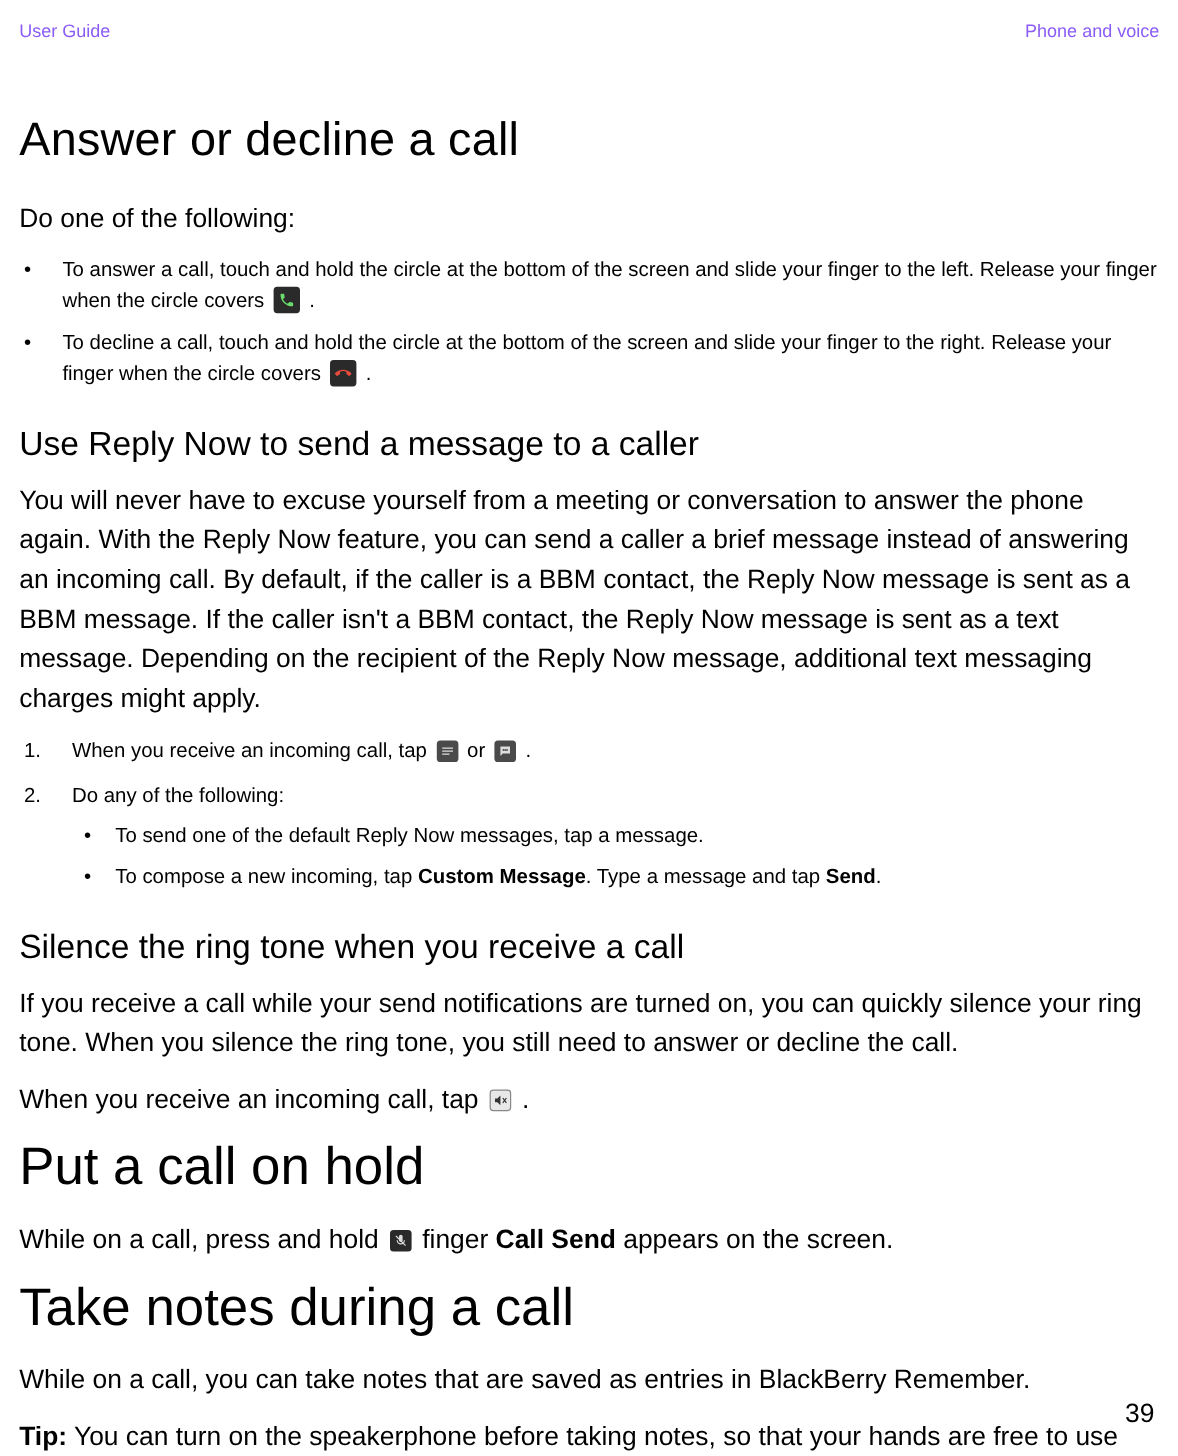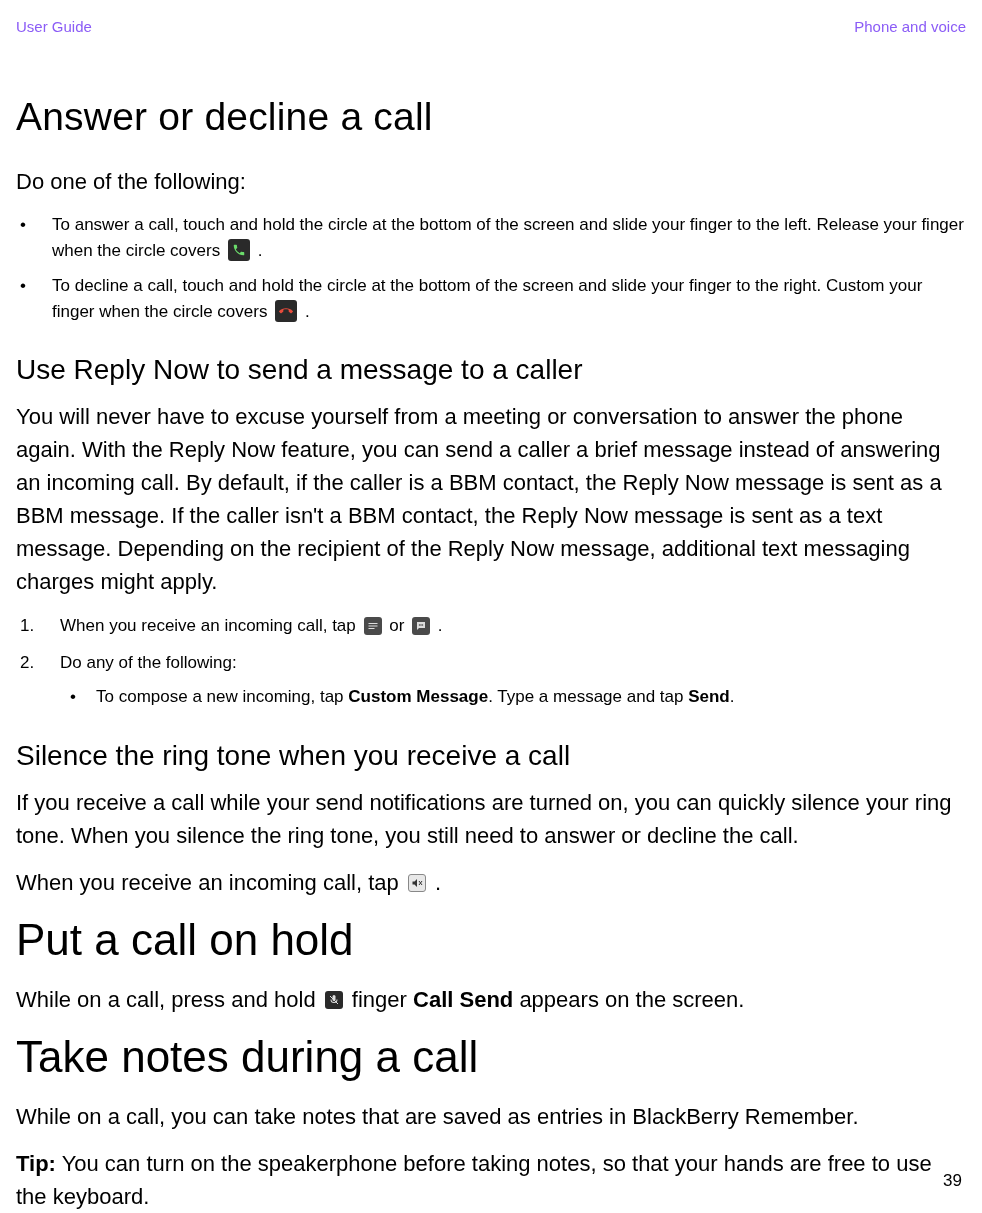--- a/index.html
+++ b/index.html
@@ -108,21 +108,21 @@
       top: -1px;
     }
     .icon-lg { width: 22px; height: 22px; }
     .icon-sm { width: 18px; height: 18px; }
     .icon-inner { width: 100%; height: 100%; display: flex; align-items: center; justify-content: center; }
     strong { font-weight: 700; }
     .page-num {
       position: absolute;
       bottom: 22px;
       right: 20px;
-      font-size: 17px;
+      font-size: 22px;
     }
   </style>
 </head>
 <body>
 
 <div class="header">
   <span>User Guide</span>
   <span>Phone and voice</span>
 </div>
 
@@ -134,21 +134,21 @@
     <span class="icon-box icon-lg" style="background:#2a2a2a;">
       <span class="icon-inner">
           <svg width="14" height="14" viewBox="0 0 24 24">
             <path fill="#6bdc6b" d="M6.6 10.8c1.4 2.8 3.8 5.1 6.6 6.6l2.2-2.2c.3-.3.7-.4 1-.2 1.1.4 2.3.6 3.6.6.6 0 1 .4 1 1V20c0 .6-.4 1-1 1C10.6 21 3 13.4 3 4c0-.6.4-1 1-1h3.4c.6 0 1 .4 1 1 0 1.3.2 2.5.6 3.6.1.3 0 .8-.2 1l-2.2 2.2z"></path>
           </svg>
         </span>
     </span>
     <span> .</span>
   </li>
   <li>
-    <span>To decline a call, touch and hold the circle at the bottom of the screen and slide your finger to the right. Custom your finger when the circle covers </span>
+    <span>To decline a call, touch and hold the circle at the bottom of the screen and slide your finger to the right. Release your finger when the circle covers </span>
     <span class="icon-box icon-lg" style="background:#2a2a2a;">
       <span class="icon-inner">
           <svg width="14" height="14" viewBox="0 0 24 24">
             <path fill="#e74c3c" d="M12 9c-1.6 0-3.2.3-4.6.8v3.1c0 .4-.2.7-.6.9-1 .5-1.9 1.1-2.7 1.9-.2.2-.5.3-.7.3-.3 0-.5-.1-.7-.3L.3 13.3C.1 13.1 0 12.8 0 12.6c0-.3.1-.5.3-.7C3.3 9 7.5 7.2 12 7.2s8.7 1.8 11.7 4.7c.2.2.3.5.3.7 0 .3-.1.5-.3.7l-2.4 2.4c-.2.2-.5.3-.7.3-.3 0-.5-.1-.7-.3-.8-.8-1.7-1.4-2.7-1.9-.3-.2-.6-.5-.6-.9V9.8C15.2 9.3 13.6 9 12 9z"></path>
           </svg>
         </span>
     </span>
     <span> .</span>
   </li>
 </ul>
@@ -176,20 +176,23 @@
             <circle cx="15" cy="10" r="1.5" fill="#4a4a4a"></circle>
           </svg>
         </span>
     </span>
     <span> .</span>
   </li>
   <li>
     <span class="num">2.</span>
     <span>Do any of the following:</span>
     <ul class="sub-bullets">
+      <li>
+        <span>To send one of the default Reply Now messages, tap a message.</span>
+      </li>
       <li>
         <span>To compose a new incoming, tap </span><strong>Custom Message</strong><span>. Type a message and tap </span><strong>Send</strong><span>.</span>
       </li>
     </ul>
   </li>
 </ol>
 
 <h2 class="sub">Silence the ring tone when you receive a call</h2>
 <p class="body">If you receive a call while your send notifications are turned on, you can quickly silence your ring tone. When you silence the ring tone, you still need to answer or decline the call.</p>
 <p class="body">

